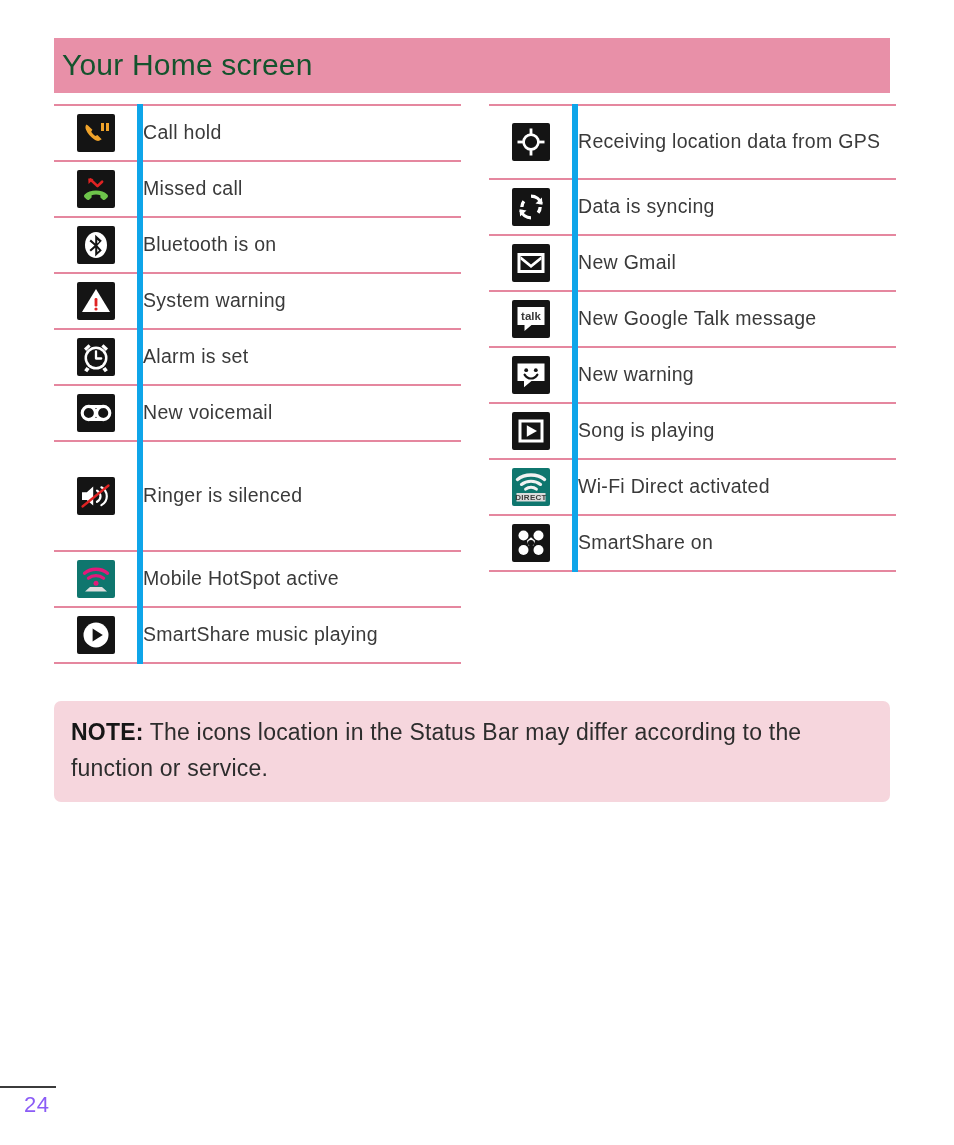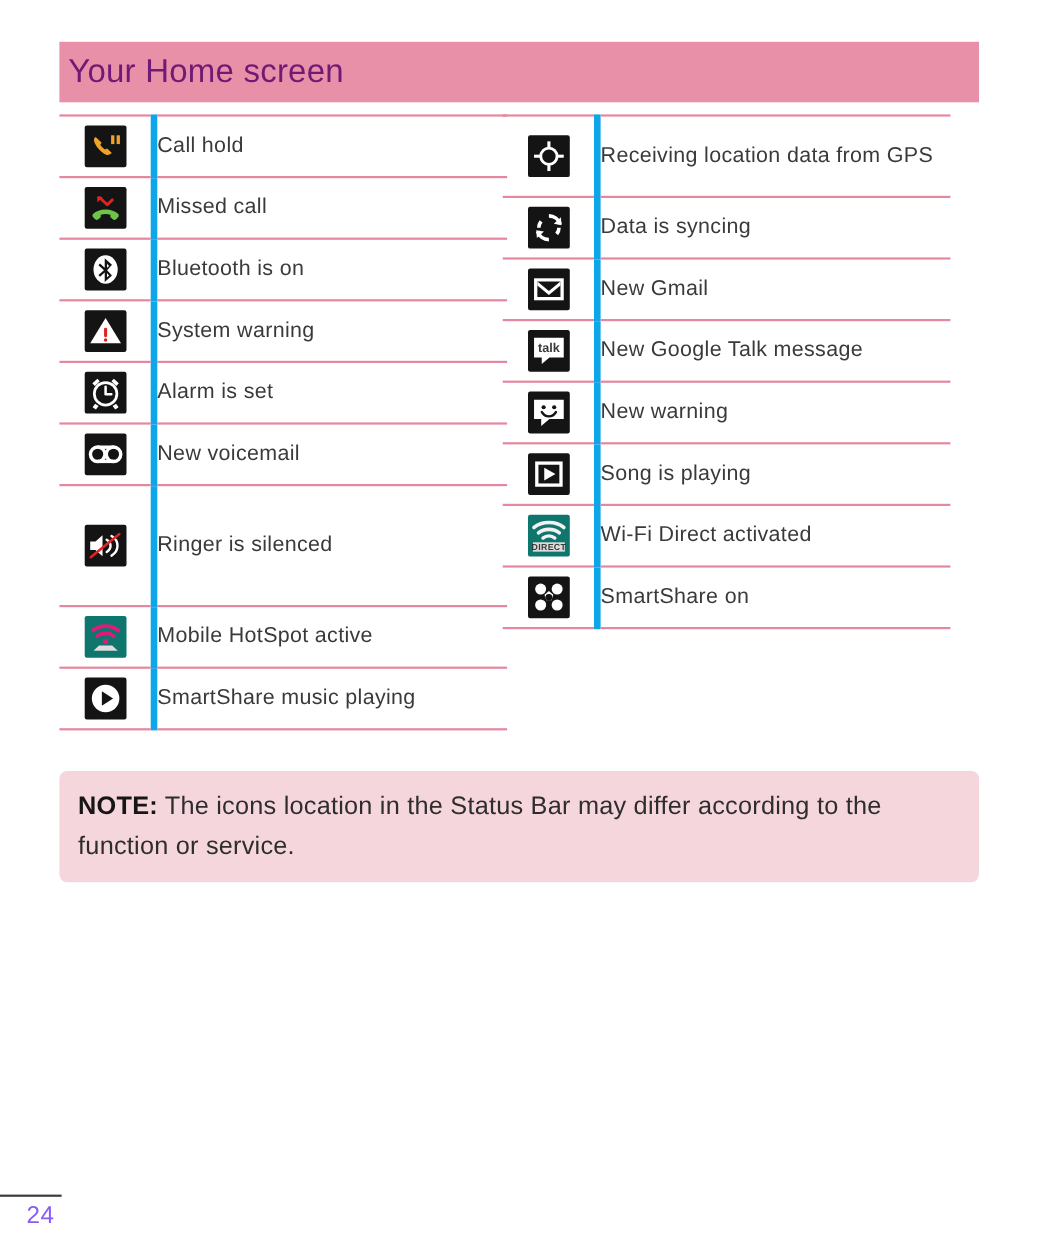--- a/index.html
+++ b/index.html
@@ -23,21 +23,21 @@
     width: 836px;
     height: 55px;
     background: #e890a8;
     box-sizing: border-box;
   }
   .header-title {
     position: absolute;
     left: 8px;
     top: 50%;
     transform: translateY(-52%);
-    color: #701a75;
+    color: #14532d;
     font-size: 30px;
     font-weight: 400;
     letter-spacing: 0.2px;
     white-space: nowrap;
   }
 
   
   .tables-wrap {
     position: absolute;
     left: 54px;
@@ -45,21 +45,21 @@
     width: 836px;
   }
   .icon-table {
     position: absolute;
     top: 0;
     width: 407px;
     border-collapse: collapse;
     table-layout: fixed;
   }
   .icon-table.left  { left: 0px; }
-  .icon-table.right { left: 403px; }
+  .icon-table.right { left: 435px; }
 
   .icon-table tr {
     border-top: 2px solid #e5879f;
   }
   .icon-table tr:last-child {
     border-bottom: 2px solid #e5879f;
   }
   .icon-table td {
     padding: 0;
     vertical-align: middle;

